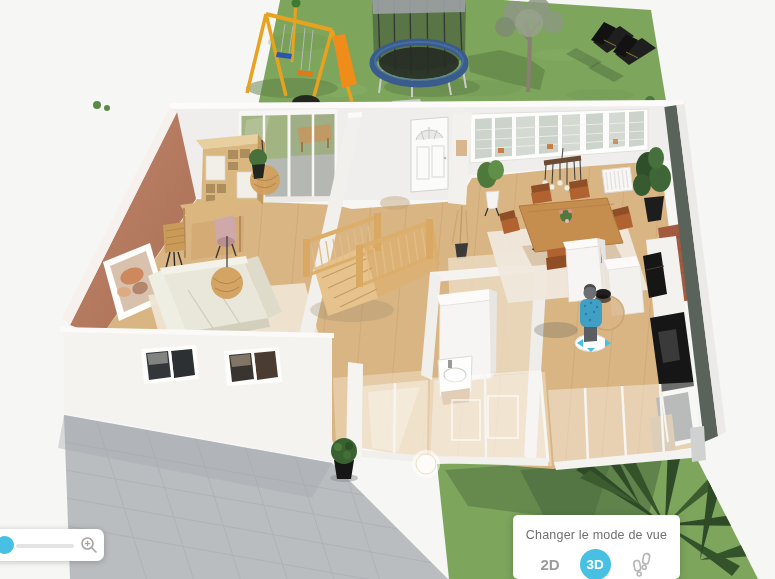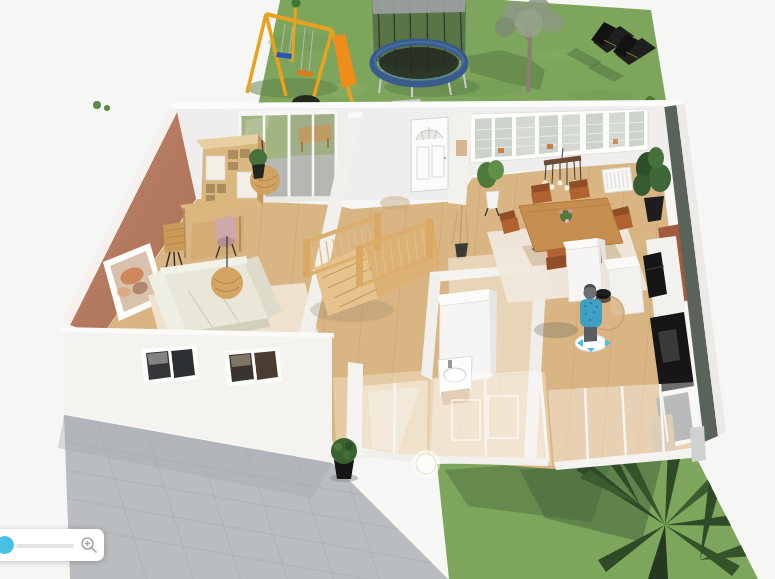--- a/index.html
+++ b/index.html
@@ -632,14 +632,31 @@
   <div class="zoom-in-icon">
     <svg width="18" height="18" viewBox="0 0 18 18">
       <circle cx="7.5" cy="7.5" r="5.5" fill="none" stroke="#a5a5a5" stroke-width="1.6"></circle>
       <line x1="11.8" y1="11.8" x2="16" y2="16" stroke="#a5a5a5" stroke-width="1.6" stroke-linecap="round"></line>
       <line x1="4.8" y1="7.5" x2="10.2" y2="7.5" stroke="#a5a5a5" stroke-width="1.4"></line>
       <line x1="7.5" y1="4.8" x2="7.5" y2="10.2" stroke="#a5a5a5" stroke-width="1.4"></line>
     </svg>
   </div>
 </div>
 
-
+<div class="view-card">
+  <div class="title">Changer le mode de vue</div>
+  <div class="mode-row">
+    <span class="mode-2d">2D</span>
+    <div class="mode-3d" style="background: rgb(71, 192, 227);">3D</div>
+    <span class="mode-walk">
+      <svg width="22" height="25" viewBox="0 0 22 25">
+        <g fill="none" stroke="#b5b5b5" stroke-width="1.6">
+          <rect x="12.2" y="1.5" width="6" height="10.5" rx="3" transform="rotate(12 15.2 6.7)"></rect>
+          <circle cx="13.2" cy="15.2" r="2"></circle>
+          <rect x="3.2" y="8.5" width="6" height="10.5" rx="3" transform="rotate(-10 6.2 13.7)"></rect>
+          <circle cx="8.2" cy="22" r="2"></circle>
+        </g>
+      </svg>
+    </span>
+  </div>
 </div>
 
+</div>
+
 </body></html>

